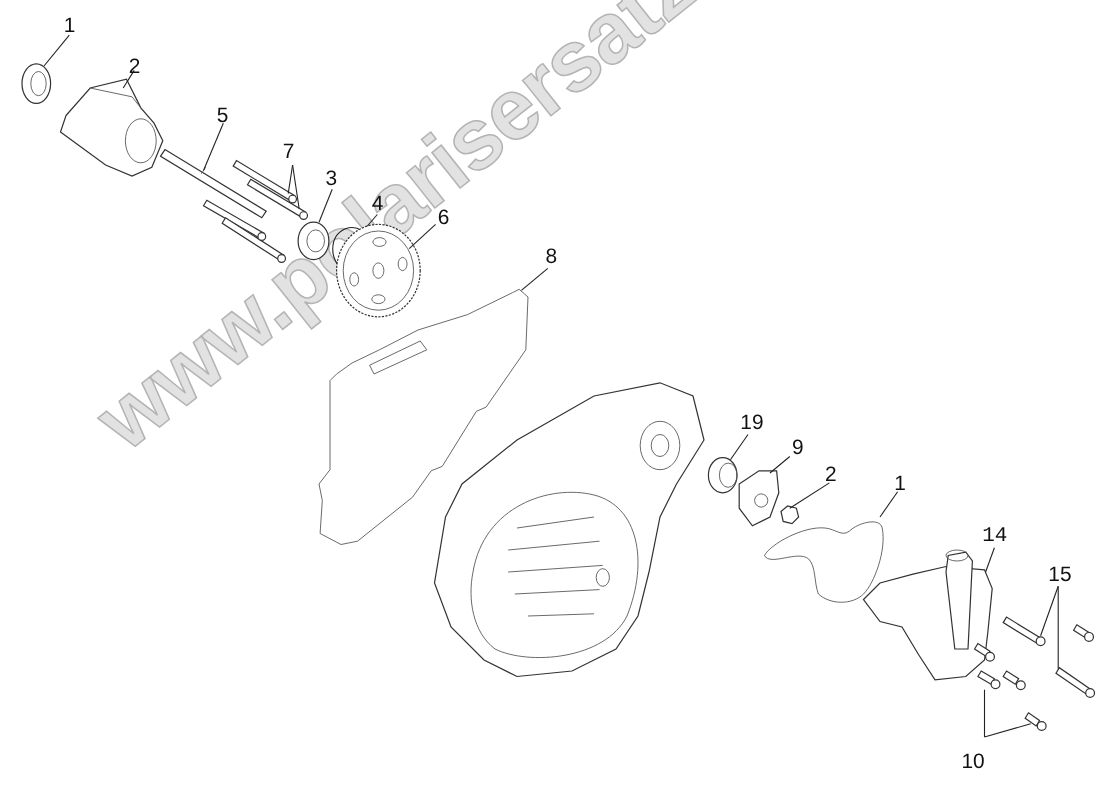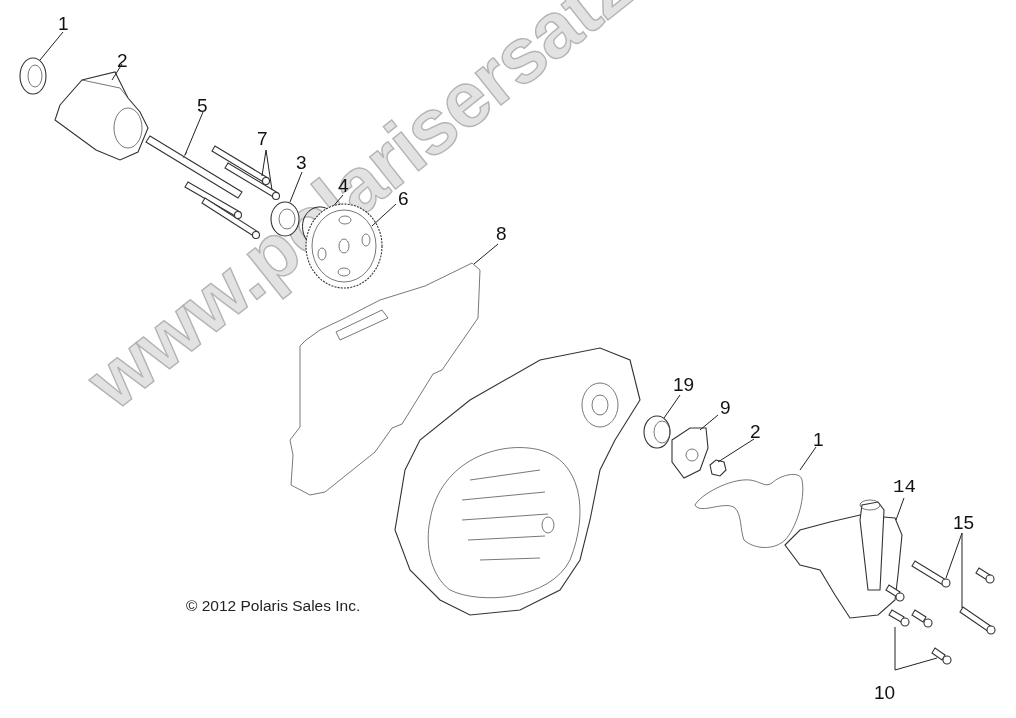--- a/index.html
+++ b/index.html
@@ -156,14 +156,13 @@
   <div class="callout" style="left:257px;top:129px;">7</div>
   <div class="callout" style="left:496px;top:224px;">8</div>
   <div class="callout" style="left:720px;top:398px;">9</div>
   <div class="callout" style="left:874px;top:683px;">10</div>
   <div class="callout" style="left:750px;top:422px;">2</div>
   <div class="callout" style="left:673px;top:375px;">19</div>
   <div class="callout" style="left:813px;top:430px;">1</div>
   <div class="callout" style="left:893px;top:478px;font-family:Liberation Mono, monospace;">14</div>
   <div class="callout" style="left:953px;top:513px;">15</div>
 
-  <div class="copyright">© 2012 Polaris Sales Inc.</div>
 </div>
 
 </body></html>

